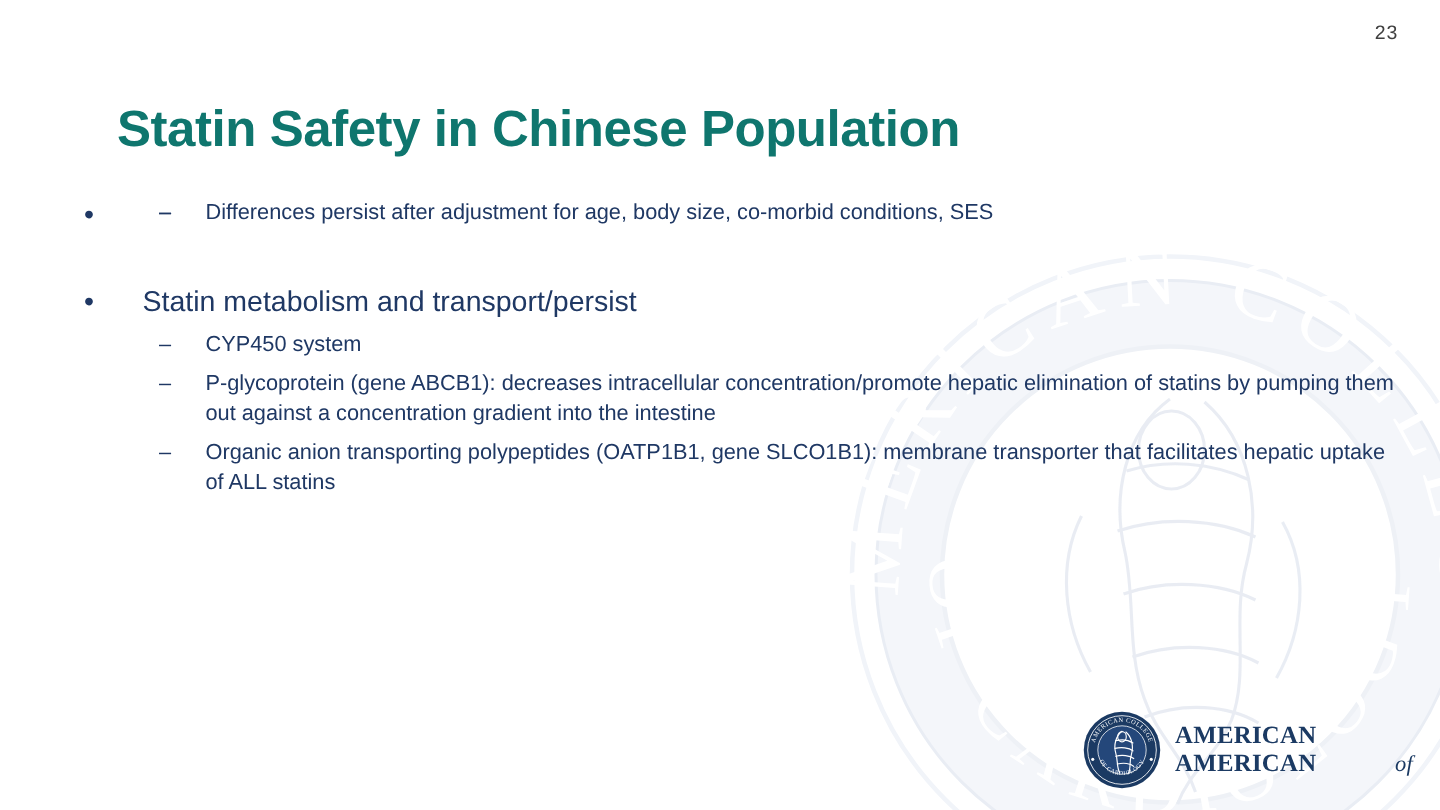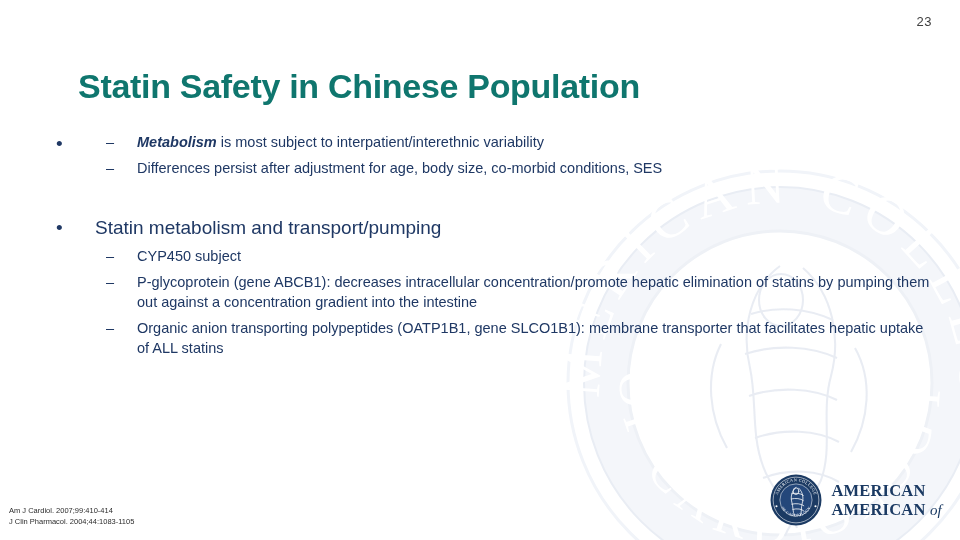--- a/index.html
+++ b/index.html
@@ -125,20 +125,21 @@
     color: #1b3a63;
     font-size: 16.5px;
     line-height: 1.16;
     letter-spacing: .2px;
     font-weight: bold;
   }
   .logo-text .of {
     font-style: italic;
     font-weight: normal;
     font-size: 15px;
+    margin-left: 48px;
   }
 </style>
 </head>
 <body>
 
 <div class="slide">
 
   <div class="watermark">
     <svg viewBox="0 0 470 470" xmlns="http://www.w3.org/2000/svg">
       <defs>
@@ -182,57 +183,52 @@
 
   <div class="body">
 
     <div class="group">
       <div class="l1">
         <span class="marker">•</span>
       </div>
 
       <div class="l2">
         <span class="marker">–</span>
-        <span><b>Metabolism</b><span> is most subject to interpatient/interethnic  variability</span></span>
       </div>
 
       <div class="l2">
         <span class="marker">–</span>
         <span>Differences persist after adjustment for age, body size, co-morbid conditions, SES</span>
       </div>
     </div>
 
     <div class="group second">
       <div class="l1">
         <span class="marker">•</span>
-        <span>Statin metabolism and transport/pumping</span>
-      </div>
-
-      <div class="l2">
-        <span class="marker">–</span>
-        <span>CYP450 subject</span>
+        <span>Statin metabolism and transport/persist</span>
+      </div>
+
+      <div class="l2">
+        <span class="marker">–</span>
+        <span>CYP450 system</span>
       </div>
 
       <div class="l2">
         <span class="marker">–</span>
         <span>P-glycoprotein (gene ABCB1): decreases intracellular  concentration/promote  hepatic elimination of statins by pumping them out against a concentration gradient into the intestine</span>
       </div>
 
       <div class="l2">
         <span class="marker">–</span>
         <span>Organic anion transporting polypeptides (OATP1B1, gene SLCO1B1): membrane transporter that facilitates hepatic uptake of ALL statins</span>
       </div>
     </div>
 
   </div>
 
-  <div class="citations">
-    <div>Am J Cardiol. 2007;99:410-414</div>
-    <div>J Clin Pharmacol. 2004;44:1083-1105</div>
-  </div>
 
   <div class="logo">
     <div class="logo-seal">
       <svg viewBox="0 0 100 100" width="52" height="52" xmlns="http://www.w3.org/2000/svg">
         <defs>
           <path id="sealTop" d="M 14,50 A 36,36 0 0 1 86,50"></path>
           <path id="sealBot" d="M 18,50 A 32,32 0 0 0 82,50"></path>
         </defs>
         <circle cx="50" cy="50" r="49" fill="#1b3a63"></circle>
         <circle cx="50" cy="50" r="44" fill="none" stroke="#ffffff" stroke-width="1.1"></circle>

